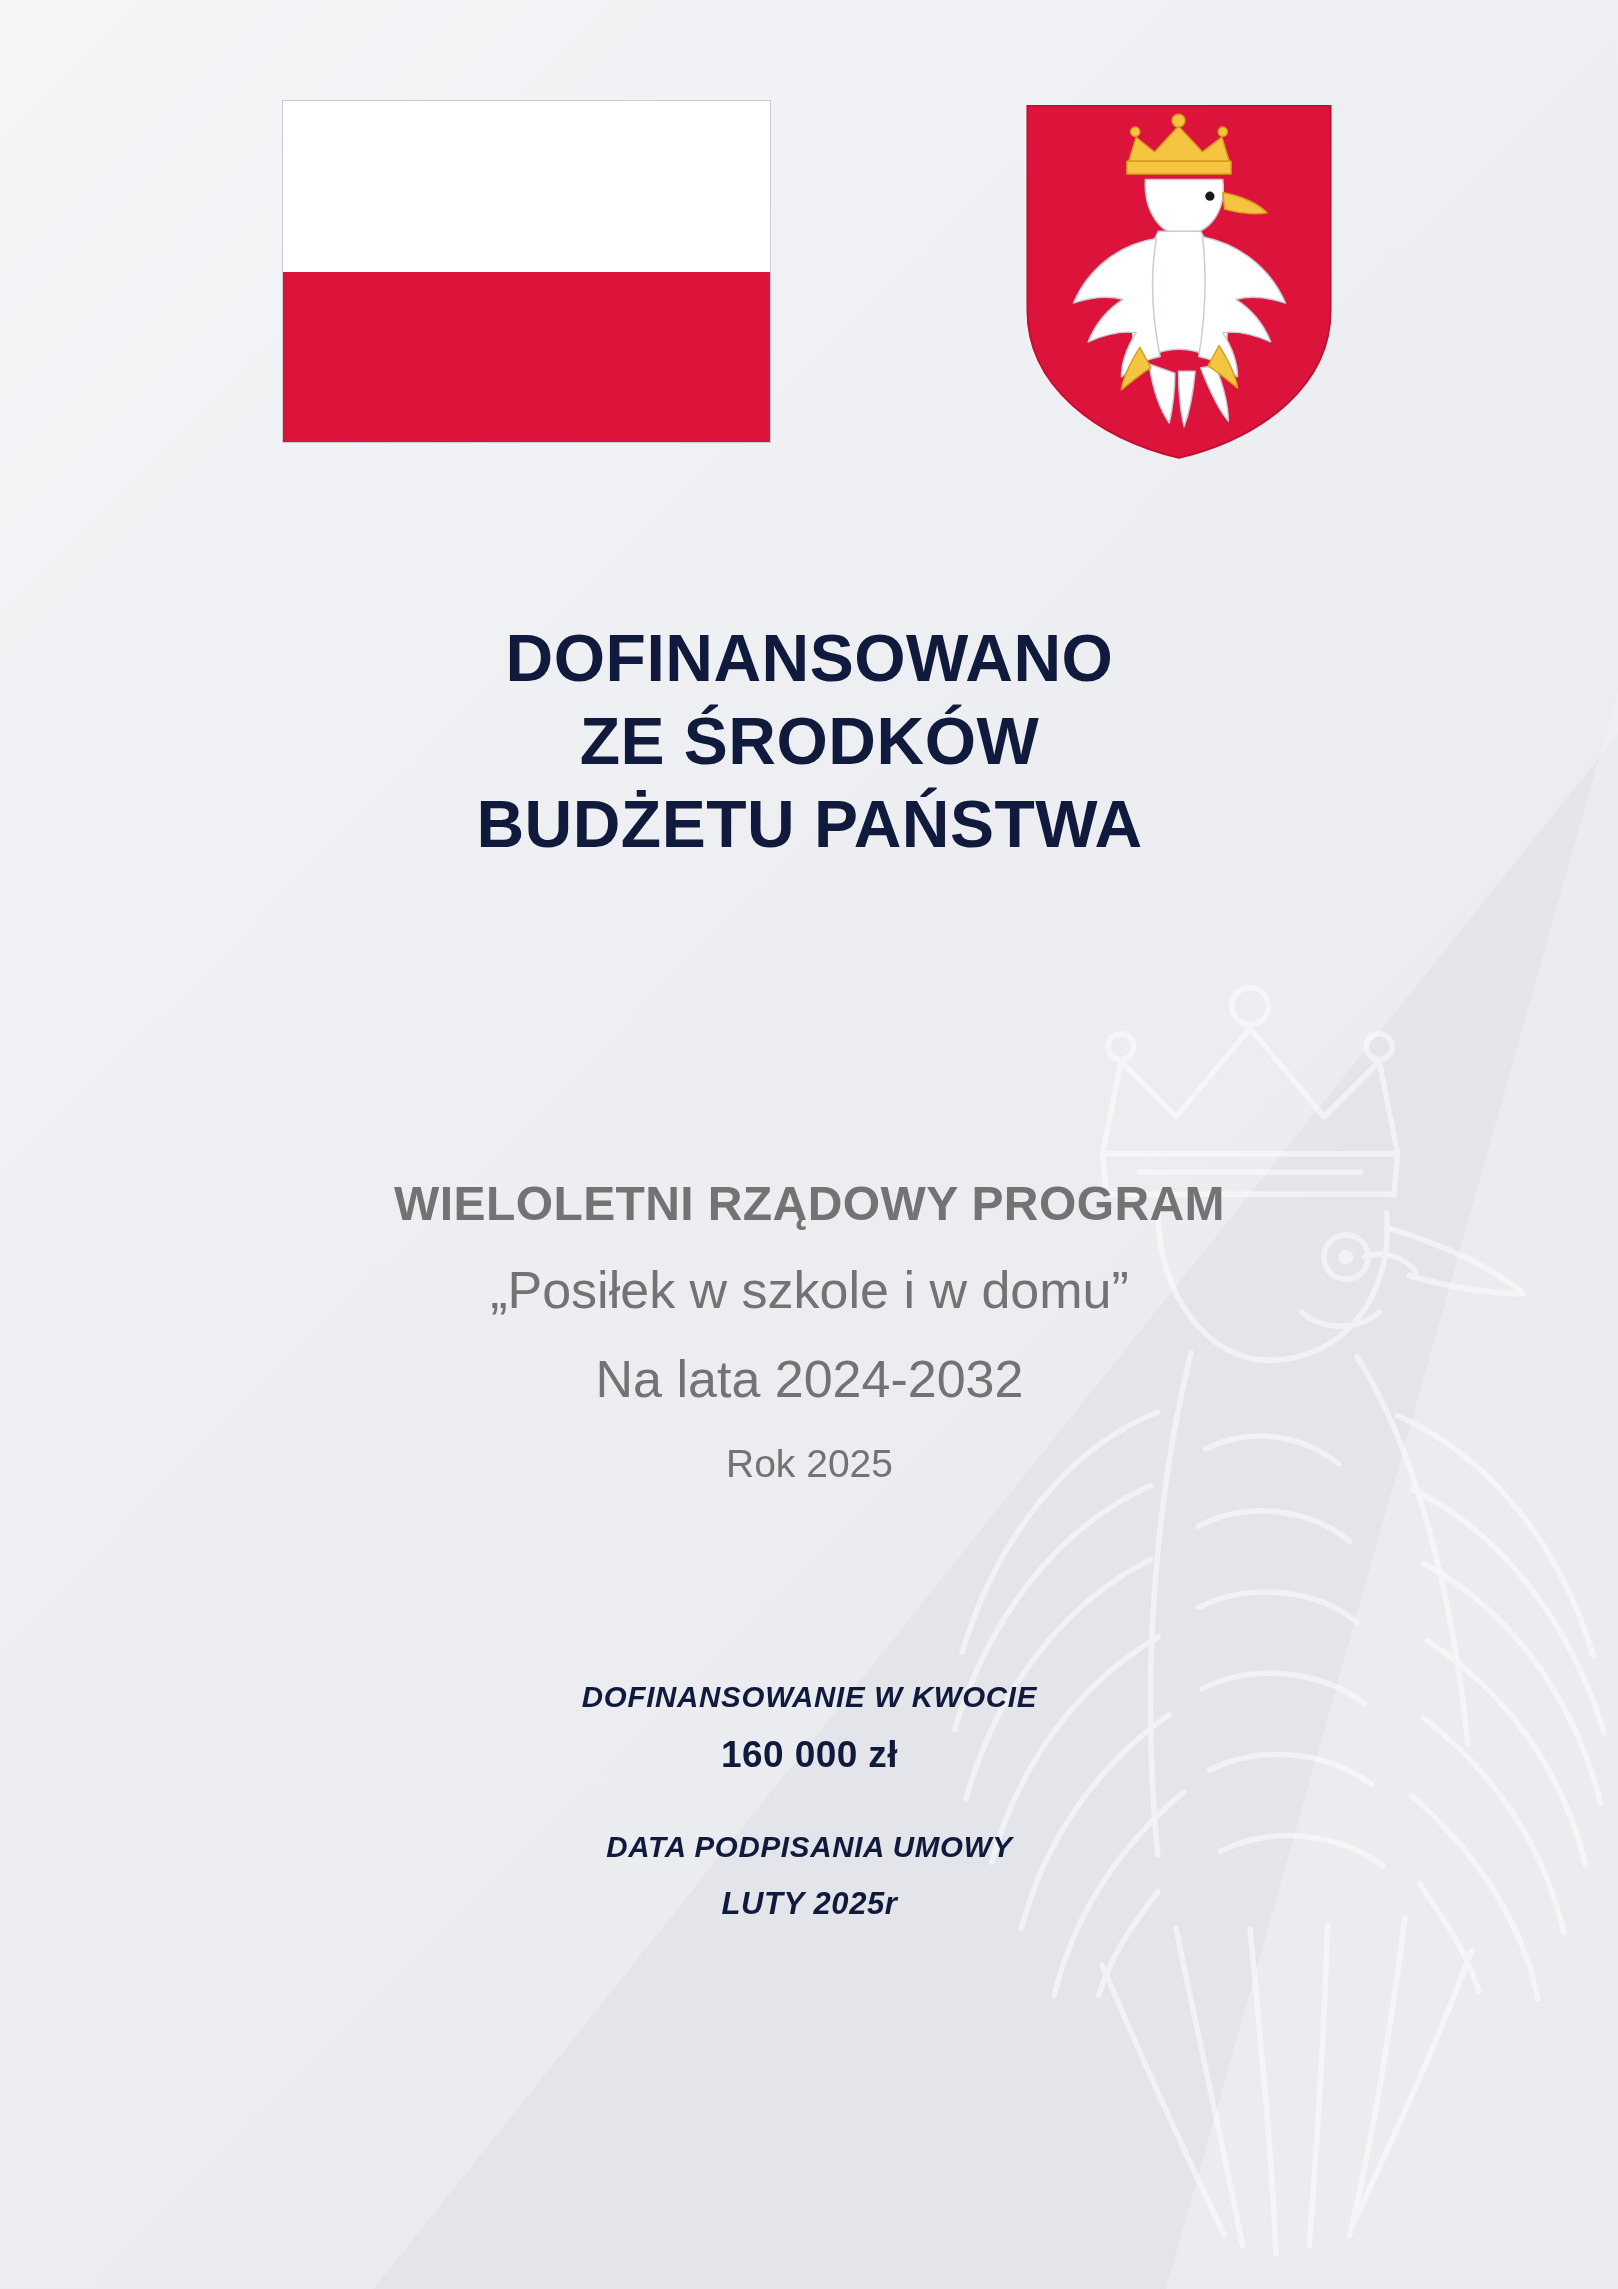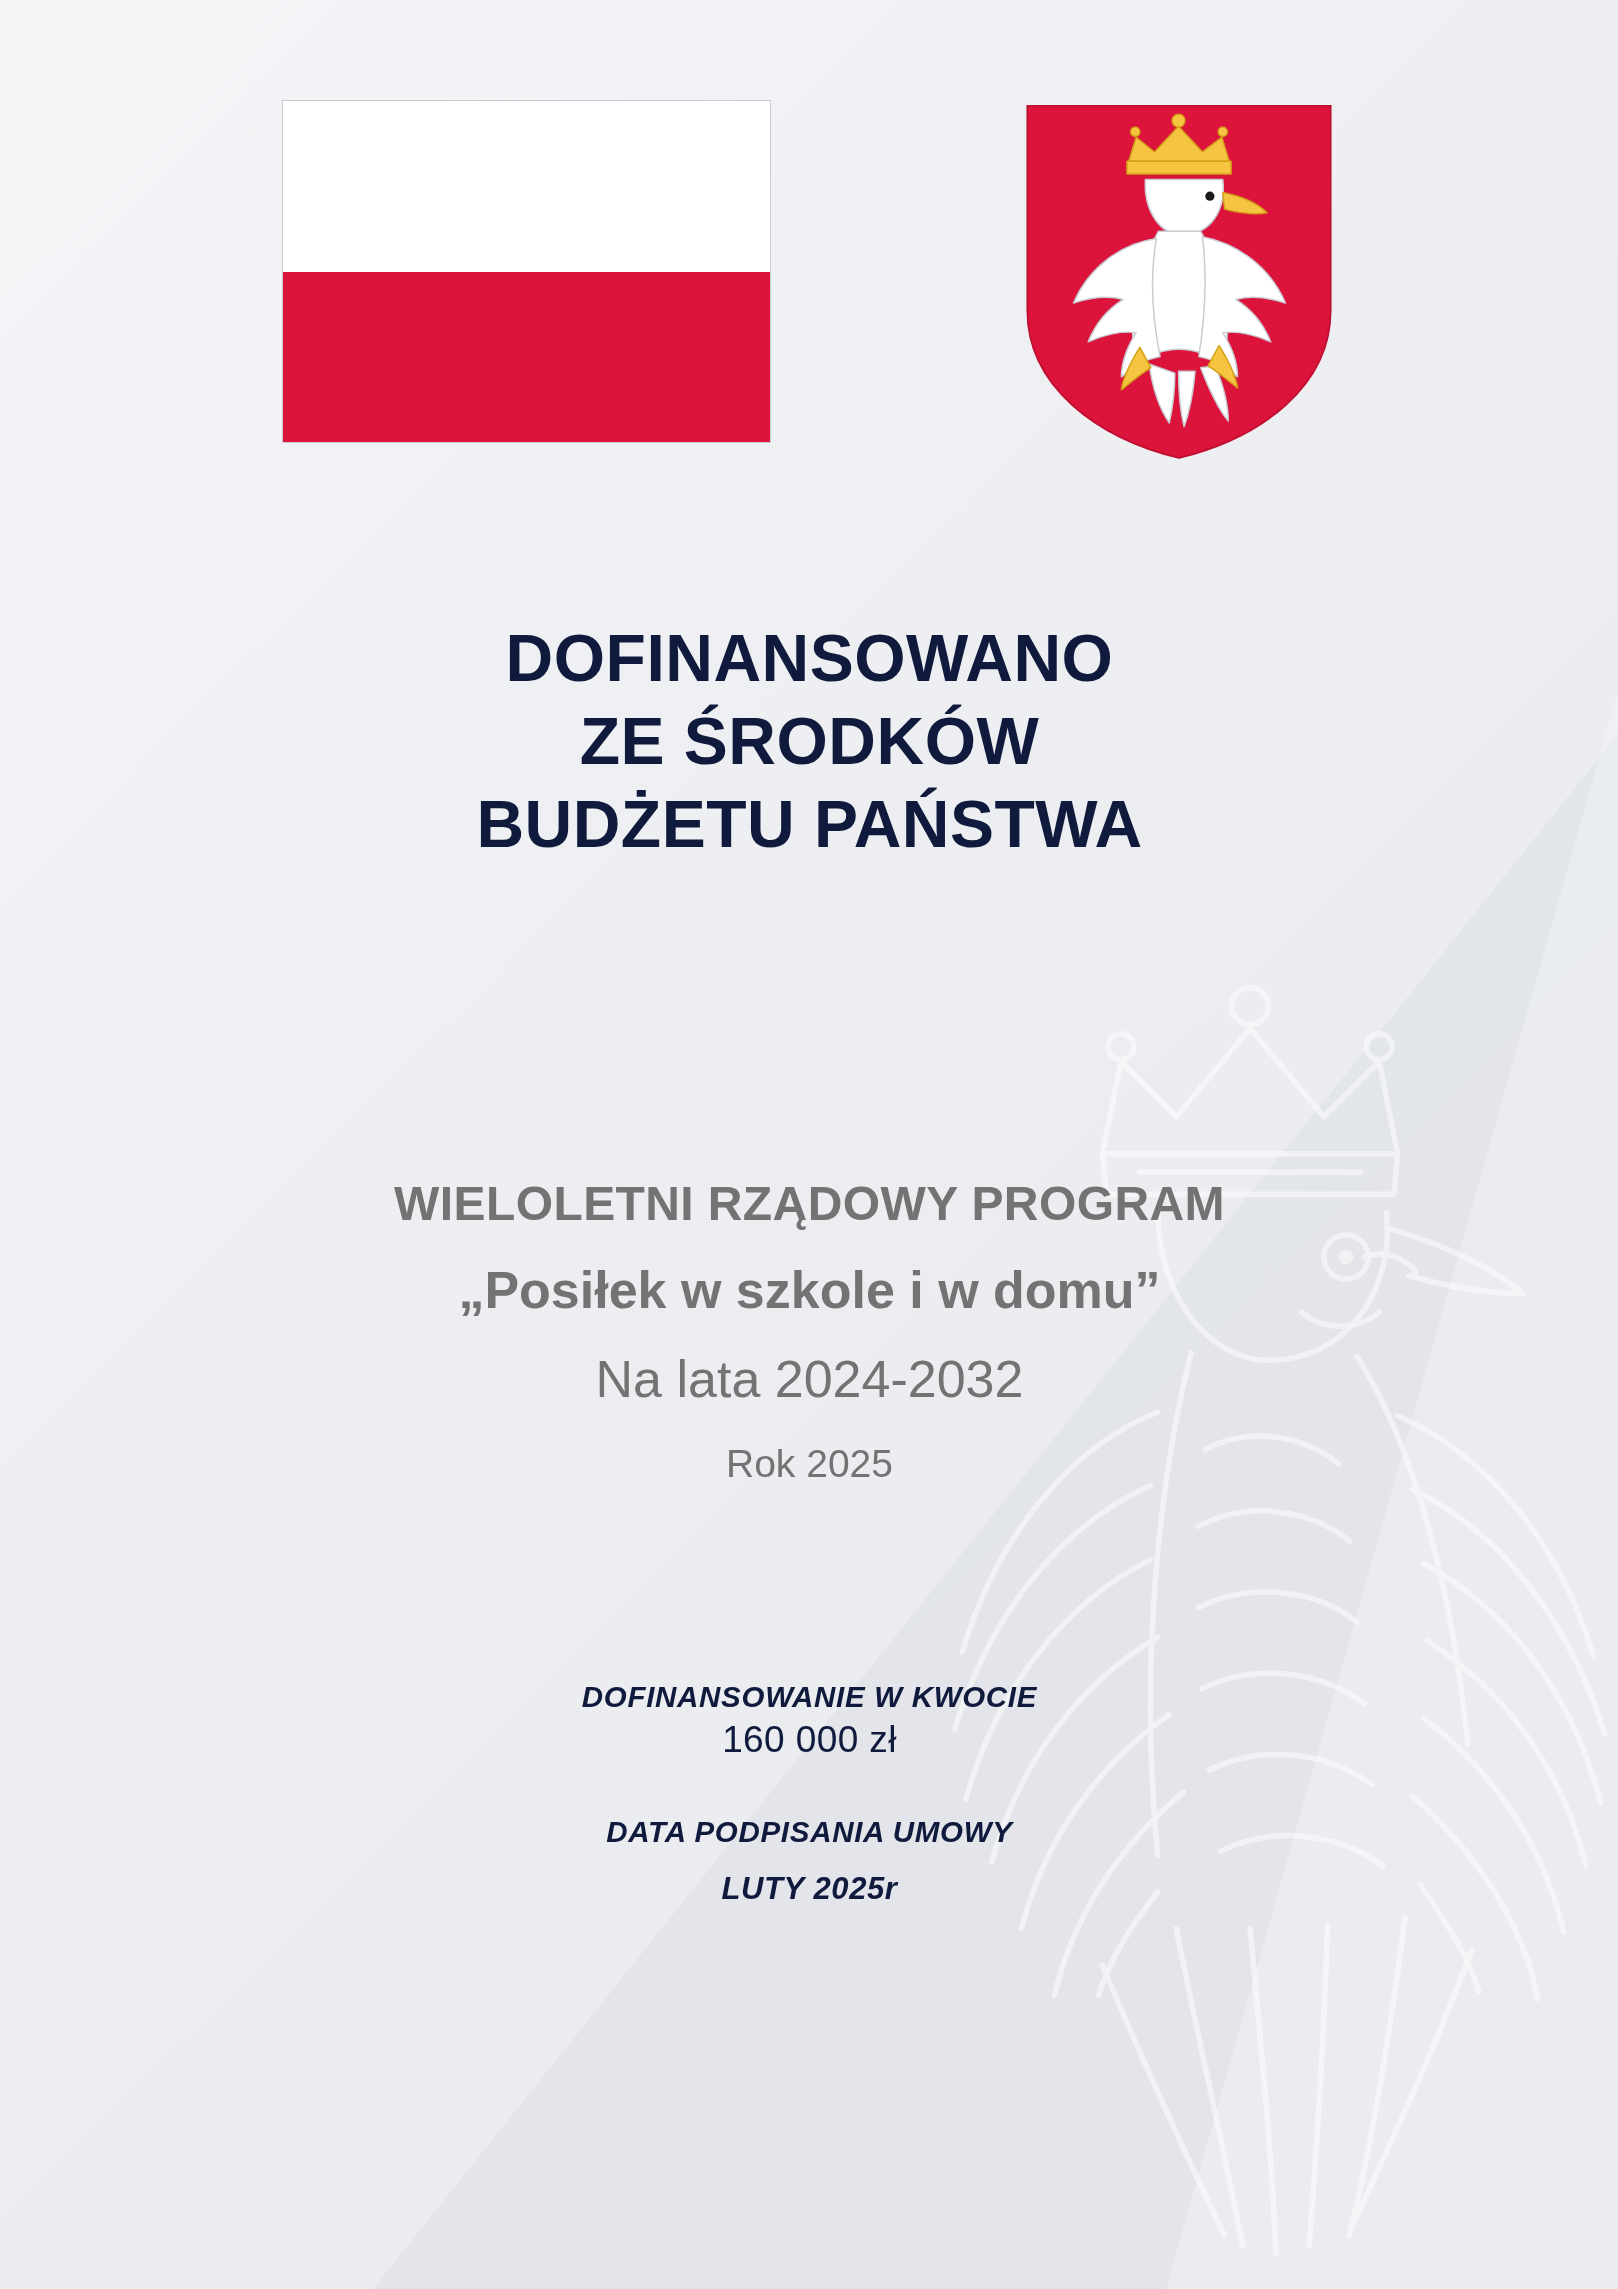--- a/index.html
+++ b/index.html
@@ -134,21 +134,21 @@
   .program .prog-title {
     display: block;
     font-size: 48px;
     font-weight: bold;
     letter-spacing: 0.4px;
     line-height: 1.25;
   }
   .program .prog-name {
     display: block;
     font-size: 52px;
-    font-weight: bold;
+    font-weight: normal;
     margin-top: 24px;
     line-height: 1.25;
   }
   .program .prog-years {
     display: block;
     font-size: 52px;
     font-weight: normal;
     margin-top: 24px;
     line-height: 1.25;
   }
@@ -175,22 +175,22 @@
   .amount-label {
     display: block;
     font-size: 29.5px;
     font-weight: bold;
     letter-spacing: 0.7px;
     font-style: italic;
   }
   .amount-value {
     display: block;
     font-size: 37px;
-    font-weight: normal;
-    margin-top: 5px;
+    font-weight: bold;
+    margin-top: 20px;
     letter-spacing: 0.4px;
   }
 
   .date-group {
     margin-top: 22px;
     font-style: italic;
   }
   .date-label {
     display: block;
     font-size: 29.5px;

